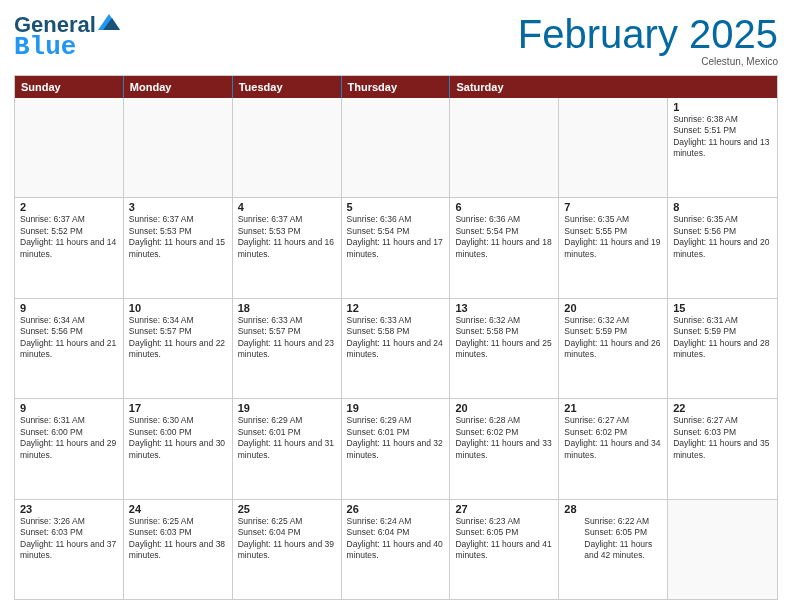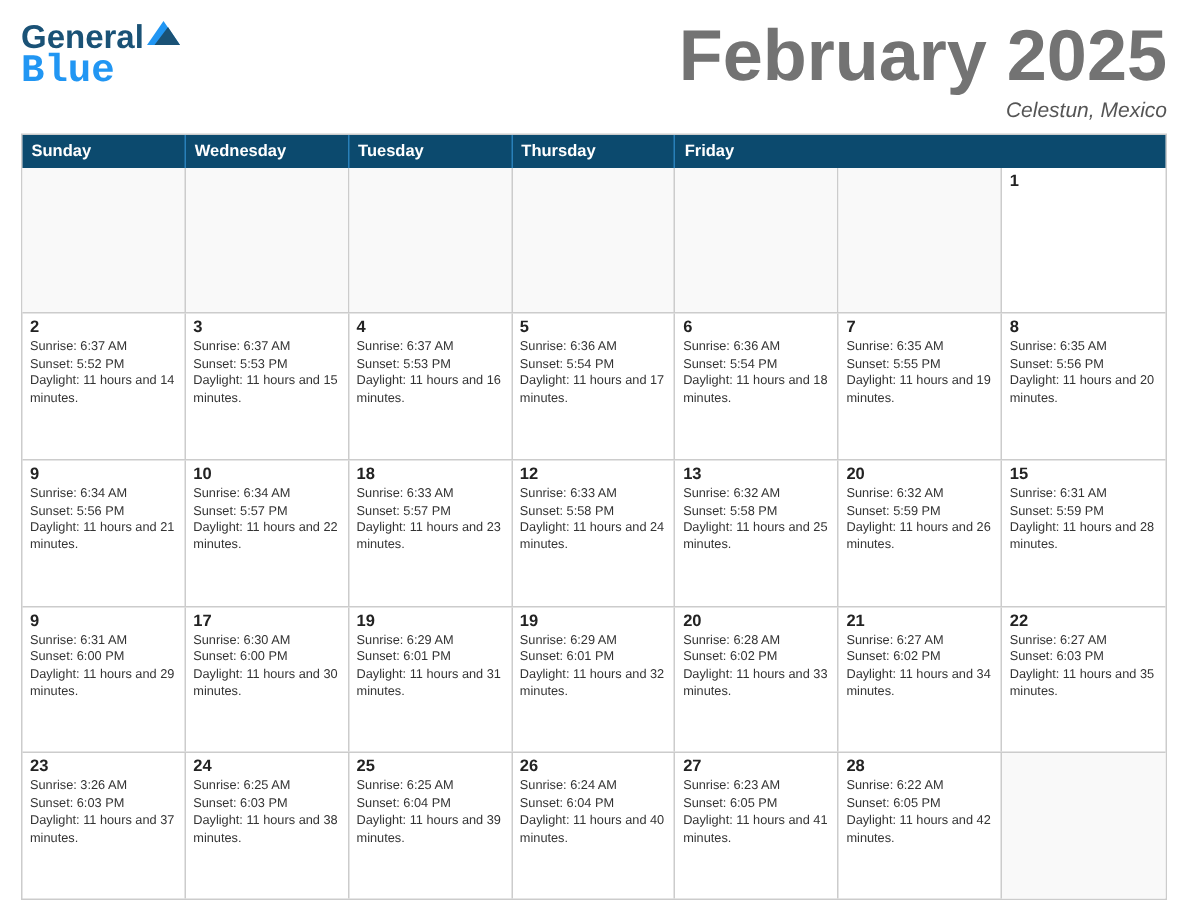--- a/index.html
+++ b/index.html
@@ -25,40 +25,39 @@
     }
     .logo {
       display: flex;
       flex-direction: column;
       align-items: flex-start;
     }
     .title-block {
       text-align: right;
     }
     .month-title {
-      font-size: 48px;
-      font-weight: bold;
-      color: #737373;
+      font-size: 40px;
+      font-weight: normal;
+      color: #0369a1;
       line-height: 1.1;
     }
     .location {
-      font-size: 14px;
+      font-size: 10px;
       color: #555;
-      font-style: italic;
     }
     .calendar {
       flex: 1;
       display: flex;
       flex-direction: column;
       border: 1px solid #ccc;
     }
     .cal-header {
       display: grid;
       grid-template-columns: repeat(7, 1fr);
-      background: #0c4a6e;
+      background: #7f1d1d;
     }
     .cal-header-cell {
       color: #fff;
       font-size: 11px;
       font-weight: bold;
       padding: 5px 6px;
       text-align: left;
       border-right: 1px solid #2980b9;
     }
     .cal-header-cell:last-child { border-right: none; }
@@ -114,35 +113,38 @@
     </div>
     <div class="title-block">
       <div class="month-title">February 2025</div>
       <div class="location">Celestun, Mexico</div>
     </div>
   </div>
 
   <div class="calendar">
     <div class="cal-header">
       <div class="cal-header-cell">Sunday</div>
-      <div class="cal-header-cell">Wednesday</div>
+      <div class="cal-header-cell">Monday</div>
       <div class="cal-header-cell">Tuesday</div>
       <div class="cal-header-cell">Thursday</div>
-      <div class="cal-header-cell">Friday</div>
+      <div class="cal-header-cell">Saturday</div>
     </div>
     <div class="cal-body" id="cal-body">
     <div class="cal-row">
           <div class="cal-cell empty"></div>
           <div class="cal-cell empty"></div>
           <div class="cal-cell empty"></div>
           <div class="cal-cell empty"></div>
           <div class="cal-cell empty"></div>
           <div class="cal-cell empty"></div>
           <div class="cal-cell">
             <span class="day-num">1</span>
+            <div class="cell-text" style="white-space: pre-line;">Sunrise: 6:38 AM
+Sunset: 5:51 PM
+Daylight: 11 hours and 13 minutes.</div>
           </div>
         </div>
         <div class="cal-row">
           <div class="cal-cell">
             <span class="day-num">2</span>
             <div class="cell-text" style="white-space: pre-line;">Sunrise: 6:37 AM
 Sunset: 5:52 PM
 Daylight: 11 hours and 14 minutes.</div>
           </div>
           <div class="cal-cell">
@@ -296,21 +298,21 @@
 Daylight: 11 hours and 40 minutes.</div>
           </div>
           <div class="cal-cell">
             <span class="day-num">27</span>
             <div class="cell-text" style="white-space: pre-line;">Sunrise: 6:23 AM
 Sunset: 6:05 PM
 Daylight: 11 hours and 41 minutes.</div>
           </div>
           <div class="cal-cell">
             <span class="day-num">28</span>
-            <div class="cell-text" style="white-space: pre-line;">Sunrise: 6:22 AM
+            <div class="cell-text" style="white-space: pre-line; margin-left: 20px;">Sunrise: 6:22 AM
 Sunset: 6:05 PM
 Daylight: 11 hours and 42 minutes.</div>
           </div>
           <div class="cal-cell empty"></div>
         </div>
       </div>
   </div>
 </div>
 
 </body></html>

